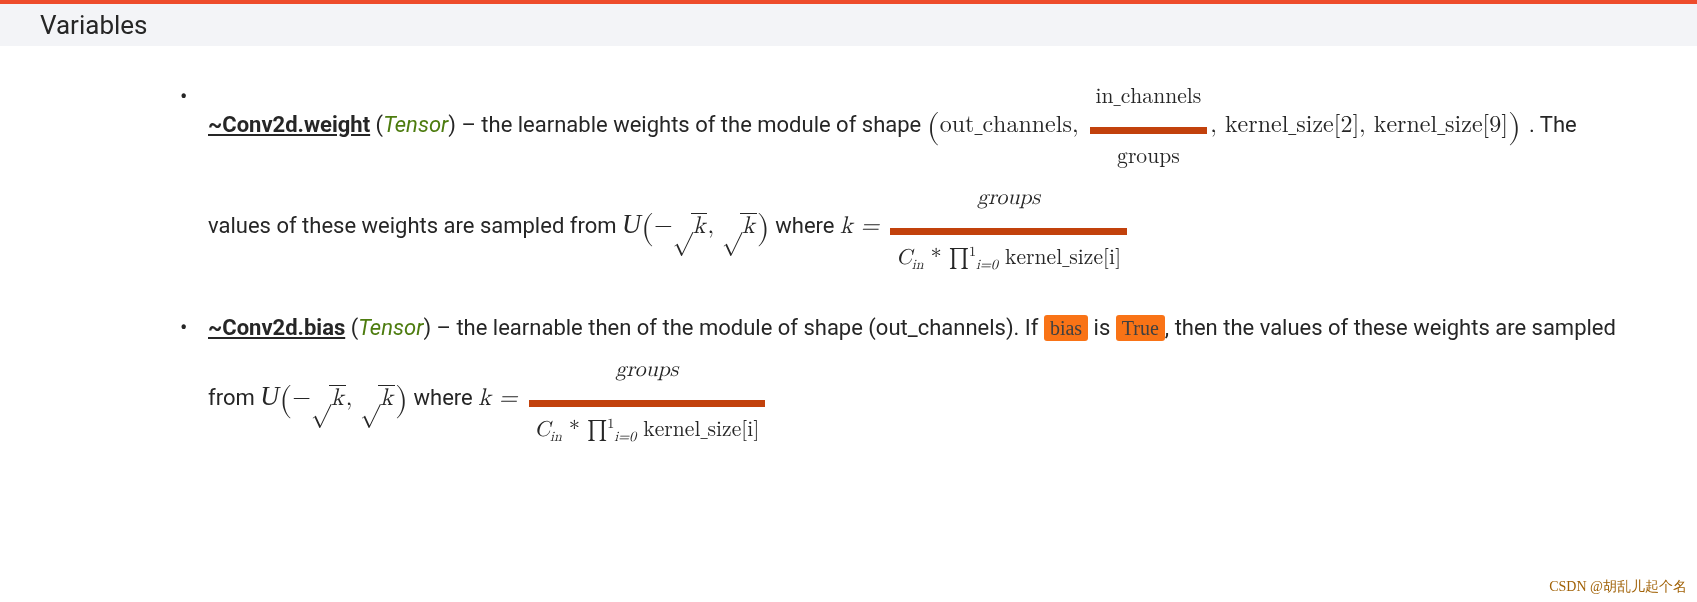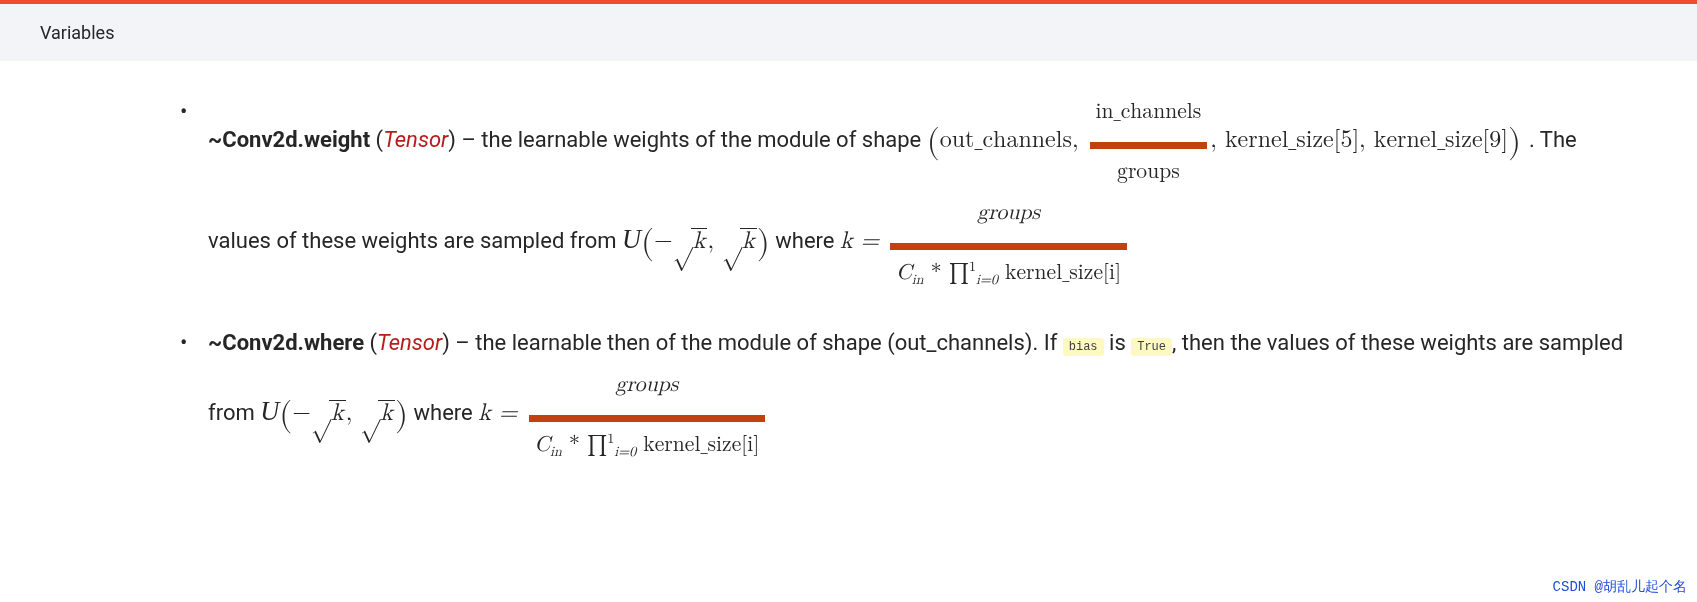--- a/index.html
+++ b/index.html
@@ -11,22 +11,22 @@
     background: #fff;
     width: 1697px;
   }
   .topbar {
     height: 4px;
     background: #ee4c2c;
     width: 100%;
   }
   .section-header {
     background: #f3f4f7;
-    padding: 18px 40px;
-    font-size: 18px;
+    padding: 6px 40px;
+    font-size: 26px;
     font-weight: 400;
     color: #262626;
     margin-bottom: 30px;
   }
   .content {
     padding: 0 60px 30px 60px;
   }
   ul.var-list {
     list-style: none;
     padding: 0;
@@ -42,31 +42,32 @@
   ul.var-list > li::before {
     content: "•";
     position: absolute;
     left: 0;
     top: 0;
     font-size: 22px;
     color: #262626;
   }
   .varname {
     font-weight: 700;
+    text-decoration: underline;
   }
   .typelink {
-    color: #b91c1c;
+    color: #4d7c0f;
     font-style: italic;
   }
   .codelit {
-    font-family: Liberation Mono, monospace;
-    background: #fef9c3;
+    font-family: Liberation Serif, serif;
+    background: #f97316;
     padding: 2px 6px;
     border-radius: 3px;
-    font-size: 12px;
+    font-size: 20px;
     color: #404040;
   }
   .math {
     font-family: "Latin Modern Math", "Cambria Math", "STIX Two Math", Georgia, serif;
     font-size: 24px;
     white-space: nowrap;
   }
   .frac {
     display: inline-block;
     vertical-align: middle;
@@ -88,22 +89,22 @@
   .sqrt .rad { border-top: 1.2px solid #262626; padding: 0 2px; margin-left:-2px;}
   .cal { font-family: "Brush Script MT", "Segoe Script", cursive; font-style: italic; font-size: 1.1em;}
   .sub { font-size: 0.65em; vertical-align: sub; font-style: italic; }
   .sup { font-size: 0.65em; vertical-align: super; }
   .bigp { font-size: 1.4em; vertical-align: -0.15em;}
   .watermark {
     position: fixed;
     right: 10px;
     bottom: 6px;
     font-size: 14px;
-    color: #1d4ed8;
-    font-family: Liberation Mono, monospace;
+    color: #a16207;
+    font-family: Liberation Serif, serif;
   }
 </style>
 </head>
 <body>
 
 <div class="topbar"></div>
 
 <div class="section-header">
   <span>Variables</span>
 </div>
@@ -113,32 +114,32 @@
 
     <li>
       <span class="varname">~Conv2d.weight</span>
       (<span class="typelink">Tensor</span>)<span> – the learnable weights of the module of shape </span>
       <span class="math">
         <span class="bigp">(</span><span>out_channels</span>,
         <span class="frac">
           <span class="num">in_channels</span>
           <span class="den">groups</span>
         </span>,
-        <span>kernel_size[5]</span>,
+        <span>kernel_size[2]</span>,
         <span>kernel_size[9]</span><span class="bigp">)</span>
       </span><span>. The values of these weights are sampled from </span><span class="math"><span class="cal">U</span><span class="bigp">(</span>−<span class="sqrt">√<span class="rad"><i>k</i></span></span>, <span class="sqrt">√<span class="rad"><i>k</i></span></span><span class="bigp">)</span></span><span> where </span><span class="math"><i>k =</i>
         <span class="frac">
           <span class="num"><i>groups</i></span>
           <span class="den"><i>C</i><span class="sub">in</span><span> * </span><span>∏</span><span class="sup">1</span><span class="sub">i=0</span><span> kernel_size[i]</span></span>
         </span>
       </span>
     </li>
 
     <li>
-      <span class="varname">~Conv2d.where</span>
+      <span class="varname">~Conv2d.bias</span>
       (<span class="typelink">Tensor</span>)<span> – the learnable then of the module of shape (out_channels). If </span><span class="codelit">bias</span><span> is </span>
       <span class="codelit">True</span><span>, then the values of these weights are sampled from </span><span class="math"><span class="cal">U</span><span class="bigp">(</span>−<span class="sqrt">√<span class="rad"><i>k</i></span></span>, <span class="sqrt">√<span class="rad"><i>k</i></span></span><span class="bigp">)</span></span><span> where </span><span class="math"><i>k =</i>
         <span class="frac">
           <span class="num"><i>groups</i></span>
           <span class="den"><i>C</i><span class="sub">in</span><span> * </span><span>∏</span><span class="sup">1</span><span class="sub">i=0</span><span> kernel_size[i]</span></span>
         </span>
       </span>
     </li>
 
   </ul>

